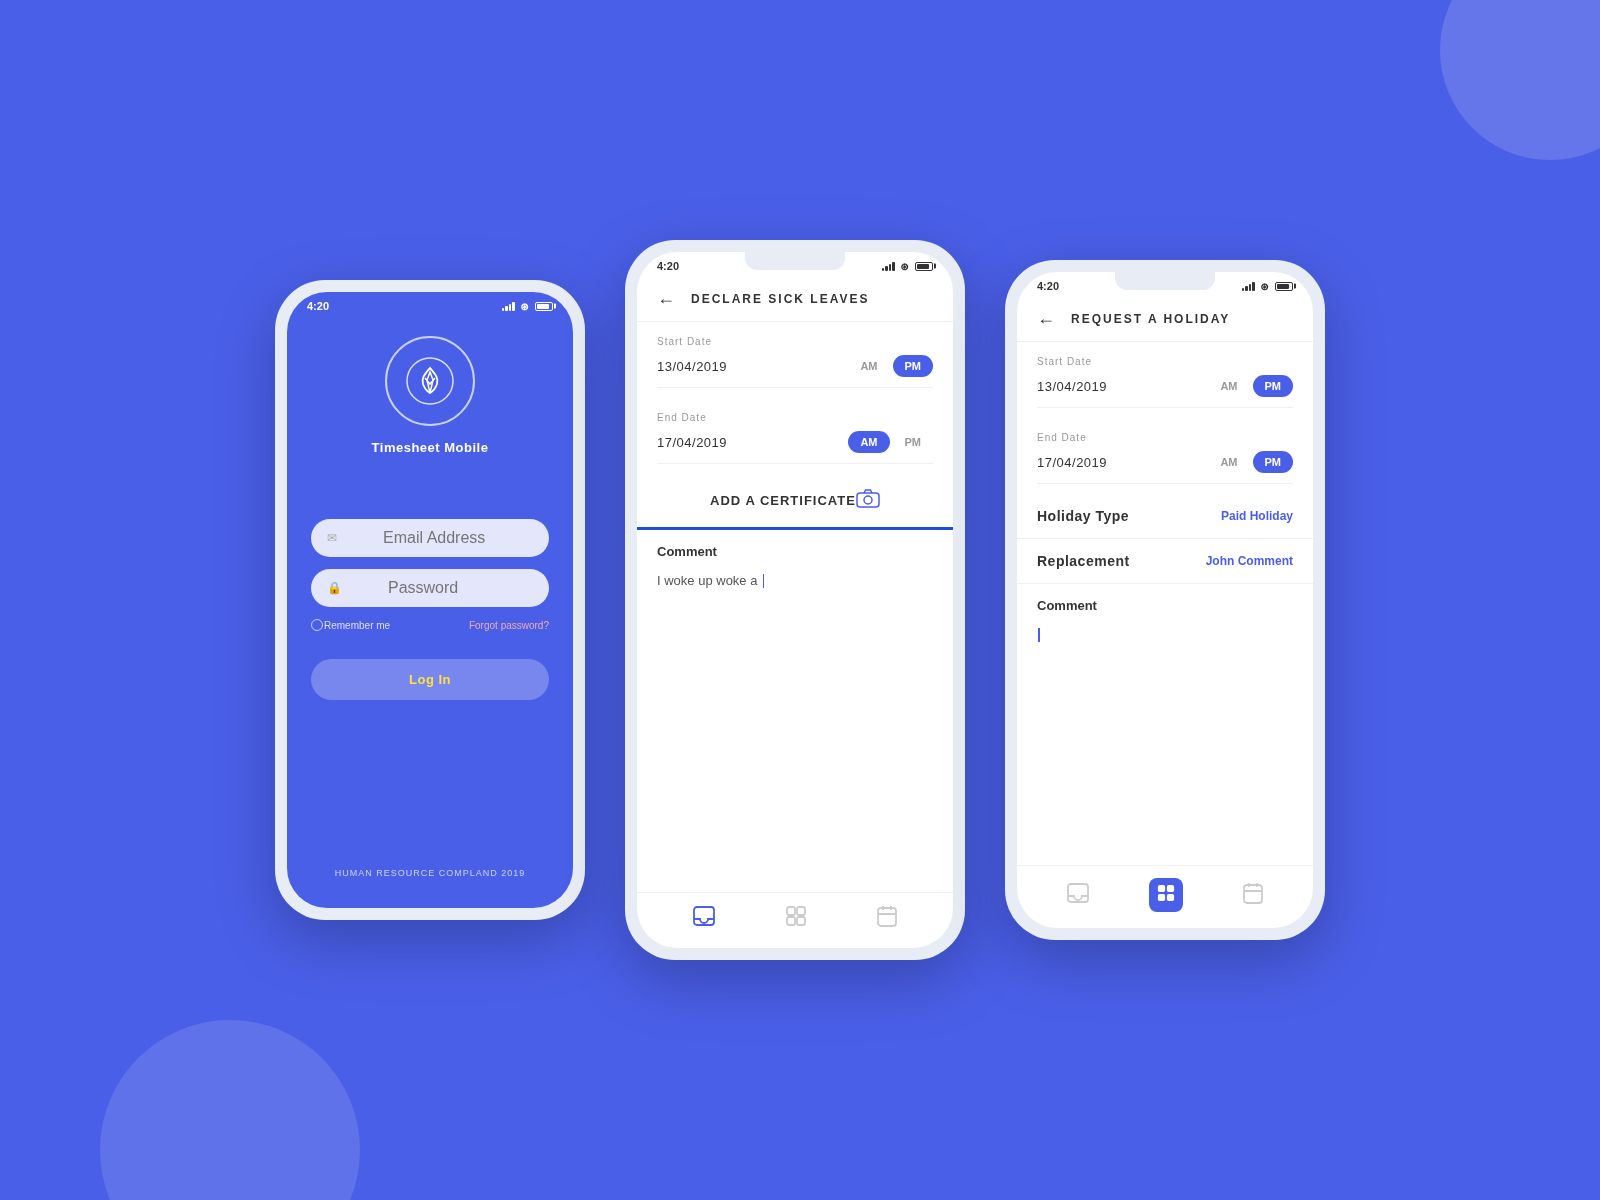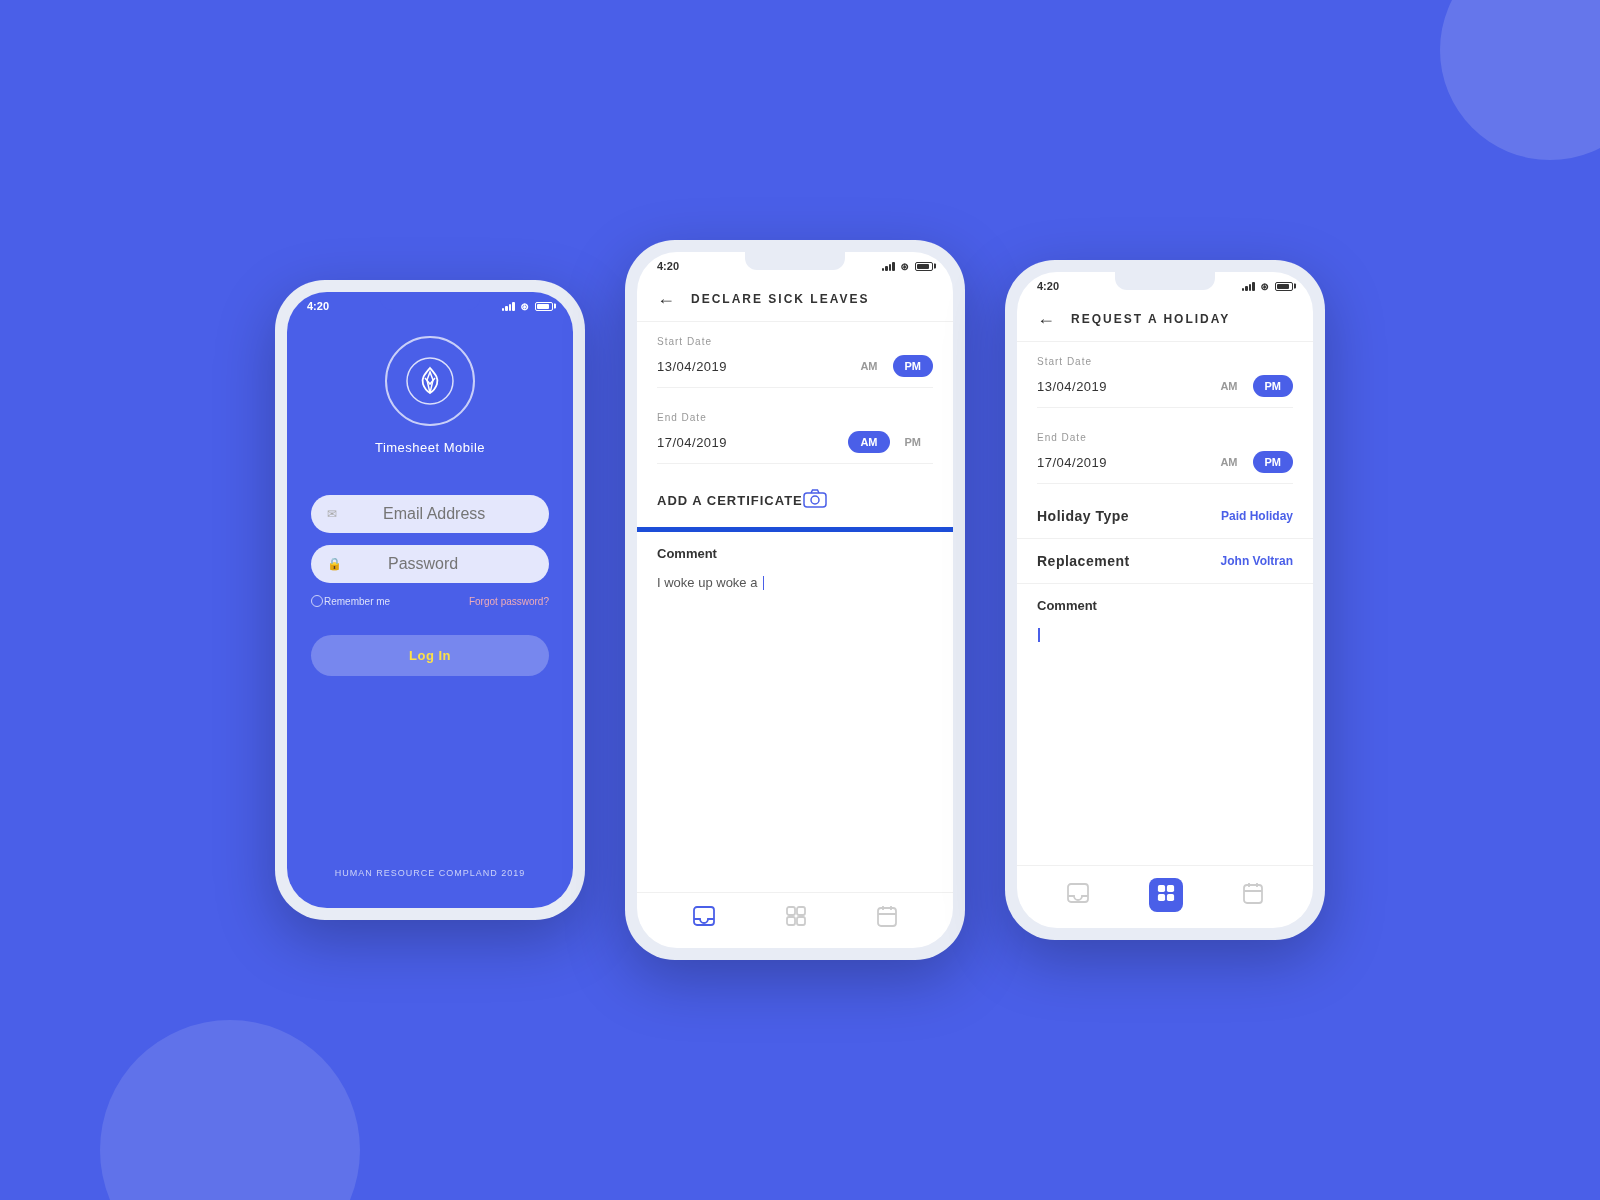--- a/index.html
+++ b/index.html
@@ -170,23 +170,23 @@
       border-radius: 50%;
       border: 2.5px solid rgba(255,255,255,0.7);
       display: flex;
       align-items: center;
       justify-content: center;
       margin-bottom: 14px;
     }
     .app-title {
       color: white;
       font-size: 13px;
-      font-weight: 400;
+      font-weight: 700;
       letter-spacing: 0.5px;
-      margin-bottom: 40px;
+      margin-bottom: 64px;
     }
     .input-field {
       width: 100%;
       background: rgba(255,255,255,0.85);
       border-radius: 22px;
       padding: 10px 16px;
       display: flex;
       align-items: center;
       gap: 10px;
       margin-bottom: 12px;
@@ -311,23 +311,23 @@
       background: #4A5FE8;
       color: white;
     }
     .ampm-inactive {
       background: transparent;
       color: #999;
     }
 
     .certificate-section {
       padding: 14px 20px;
-      border-bottom: 5px solid #1d4ed8;
-      display: flex;
-      justify-content: flex-start;
+      border-bottom: 3px solid #1d4ed8;
+      display: flex;
+      justify-content: center;
       align-items: center;
     }
     .cert-label {
       font-size: 13px;
       font-weight: 700;
       color: #333;
       letter-spacing: 1px;
     }
     .camera-icon {
       font-size: 20px;
@@ -628,21 +628,21 @@
           </div>
         </div>
 
         <div class="info-row">
           <span class="info-label">Holiday Type</span>
           <span class="info-value">Paid Holiday</span>
         </div>
 
         <div class="info-row">
           <span class="info-label">Replacement</span>
-          <span class="info-value">John Voltran</span>
+          <span class="info-value">John Comment</span>
         </div>
 
         <div class="comment-section">
           <div class="comment-title">Comment</div>
           <div>
             <span class="cursor"></span>
           </div>
         </div>
       </div>
 

